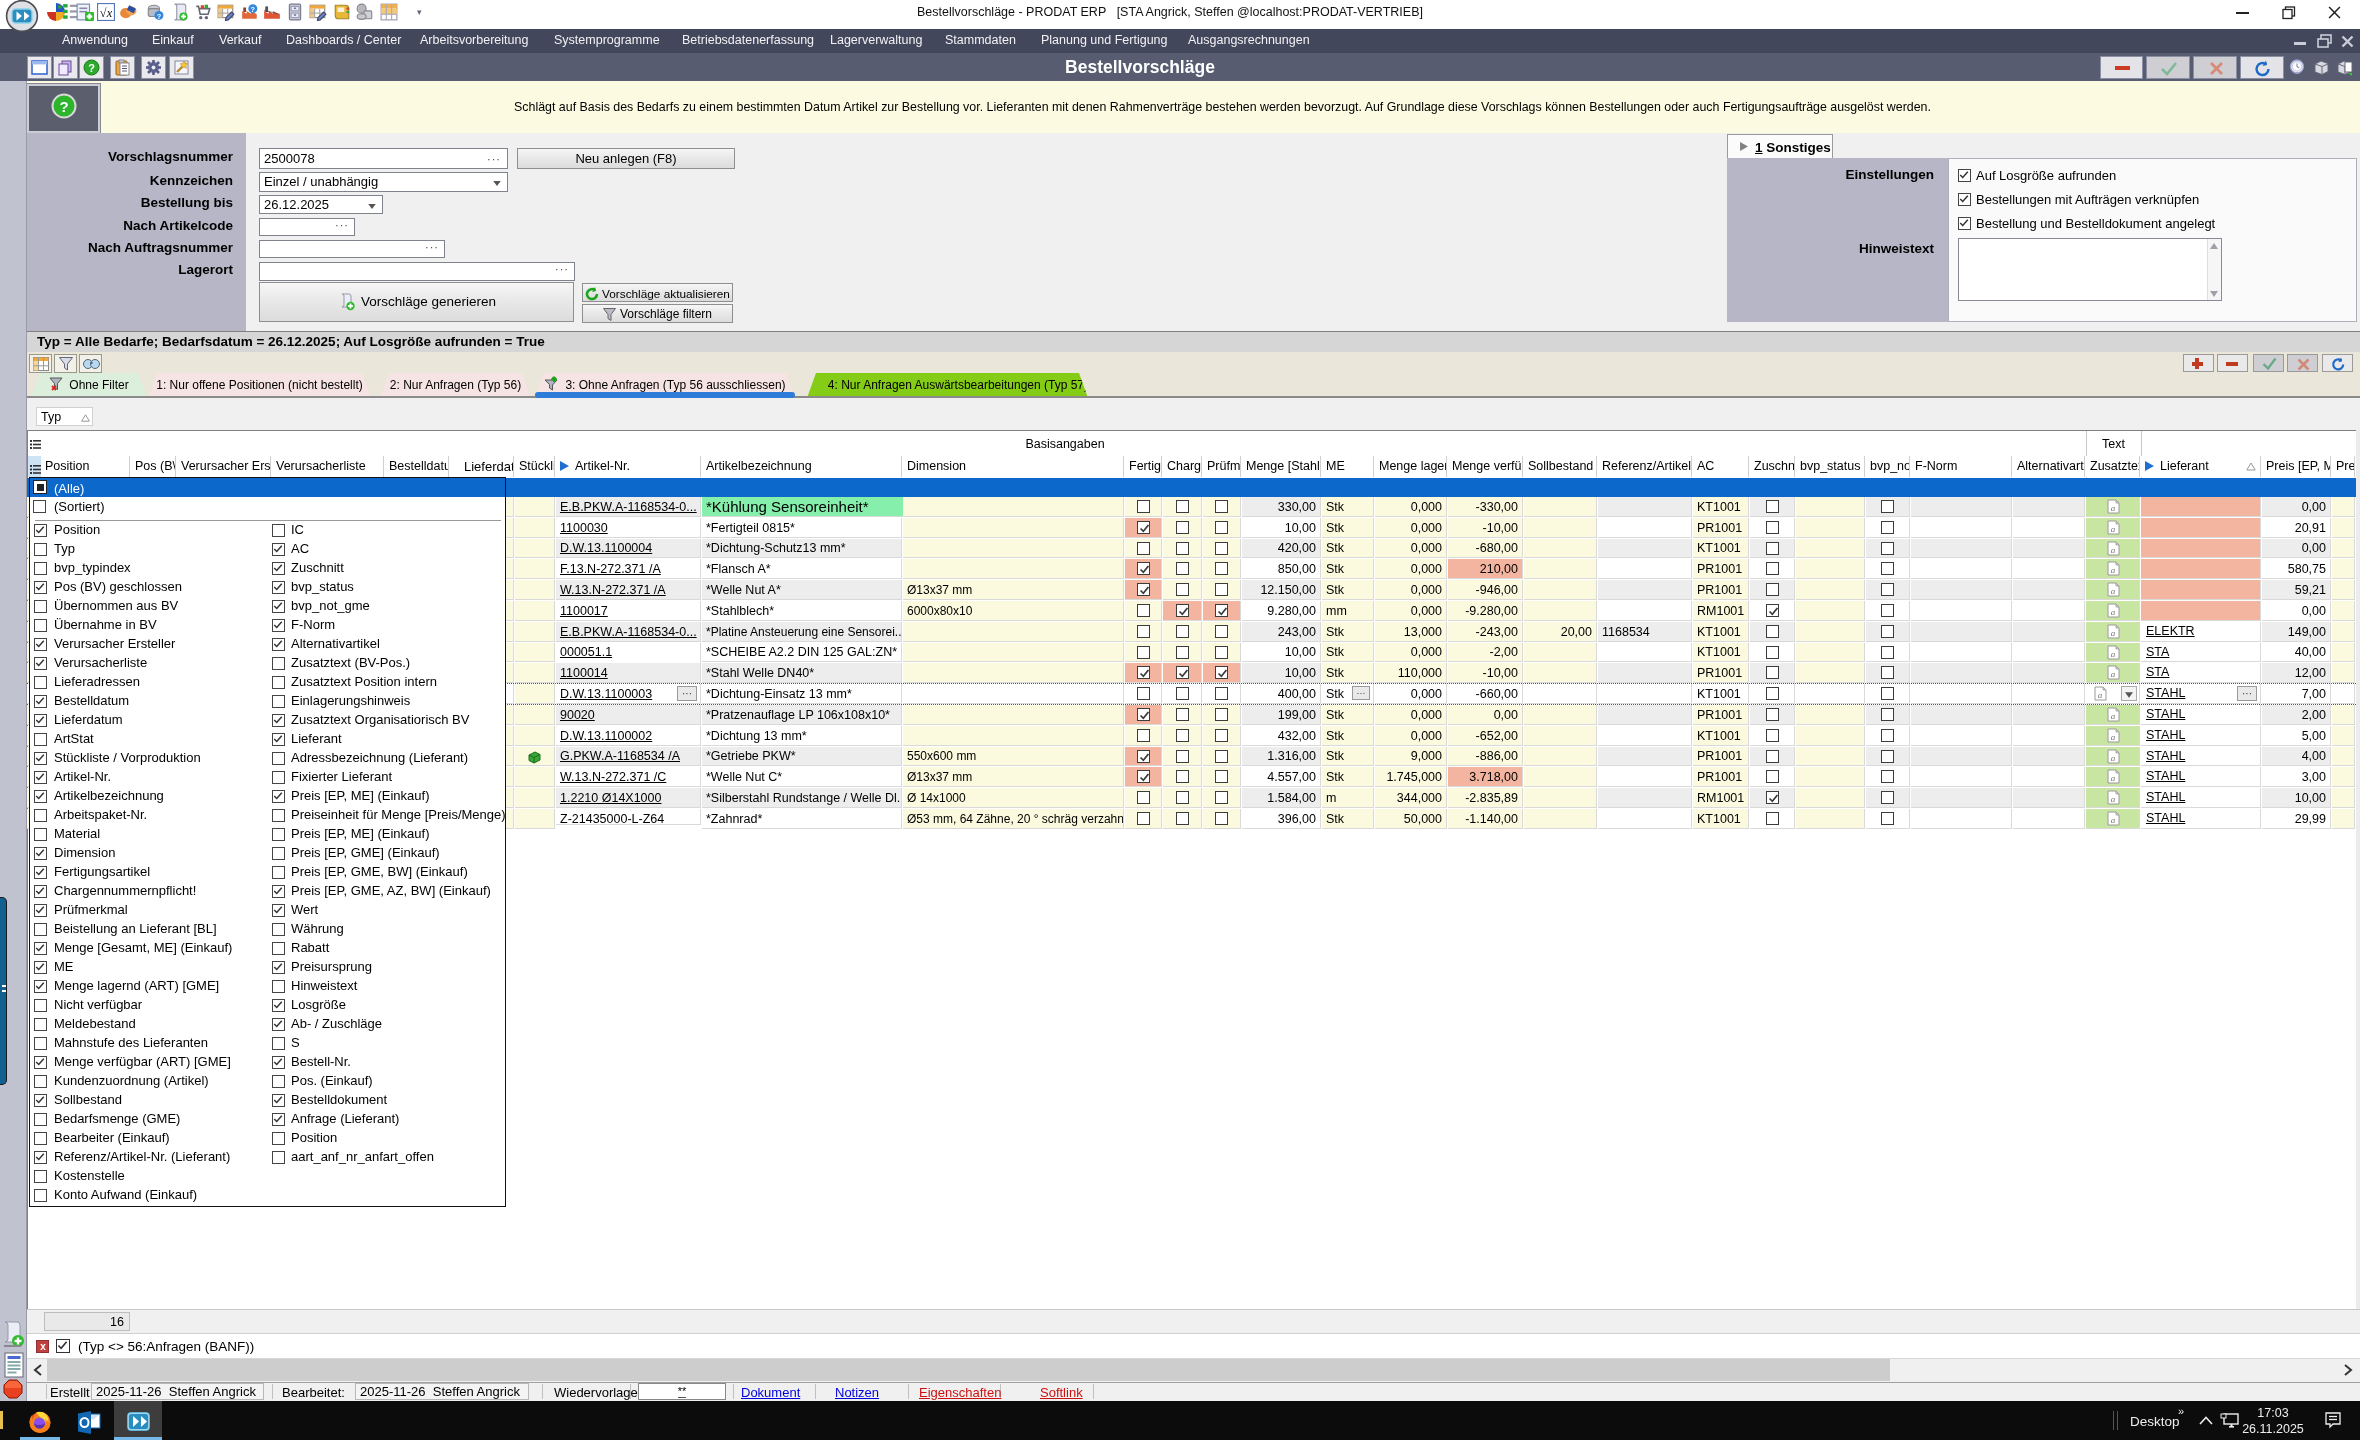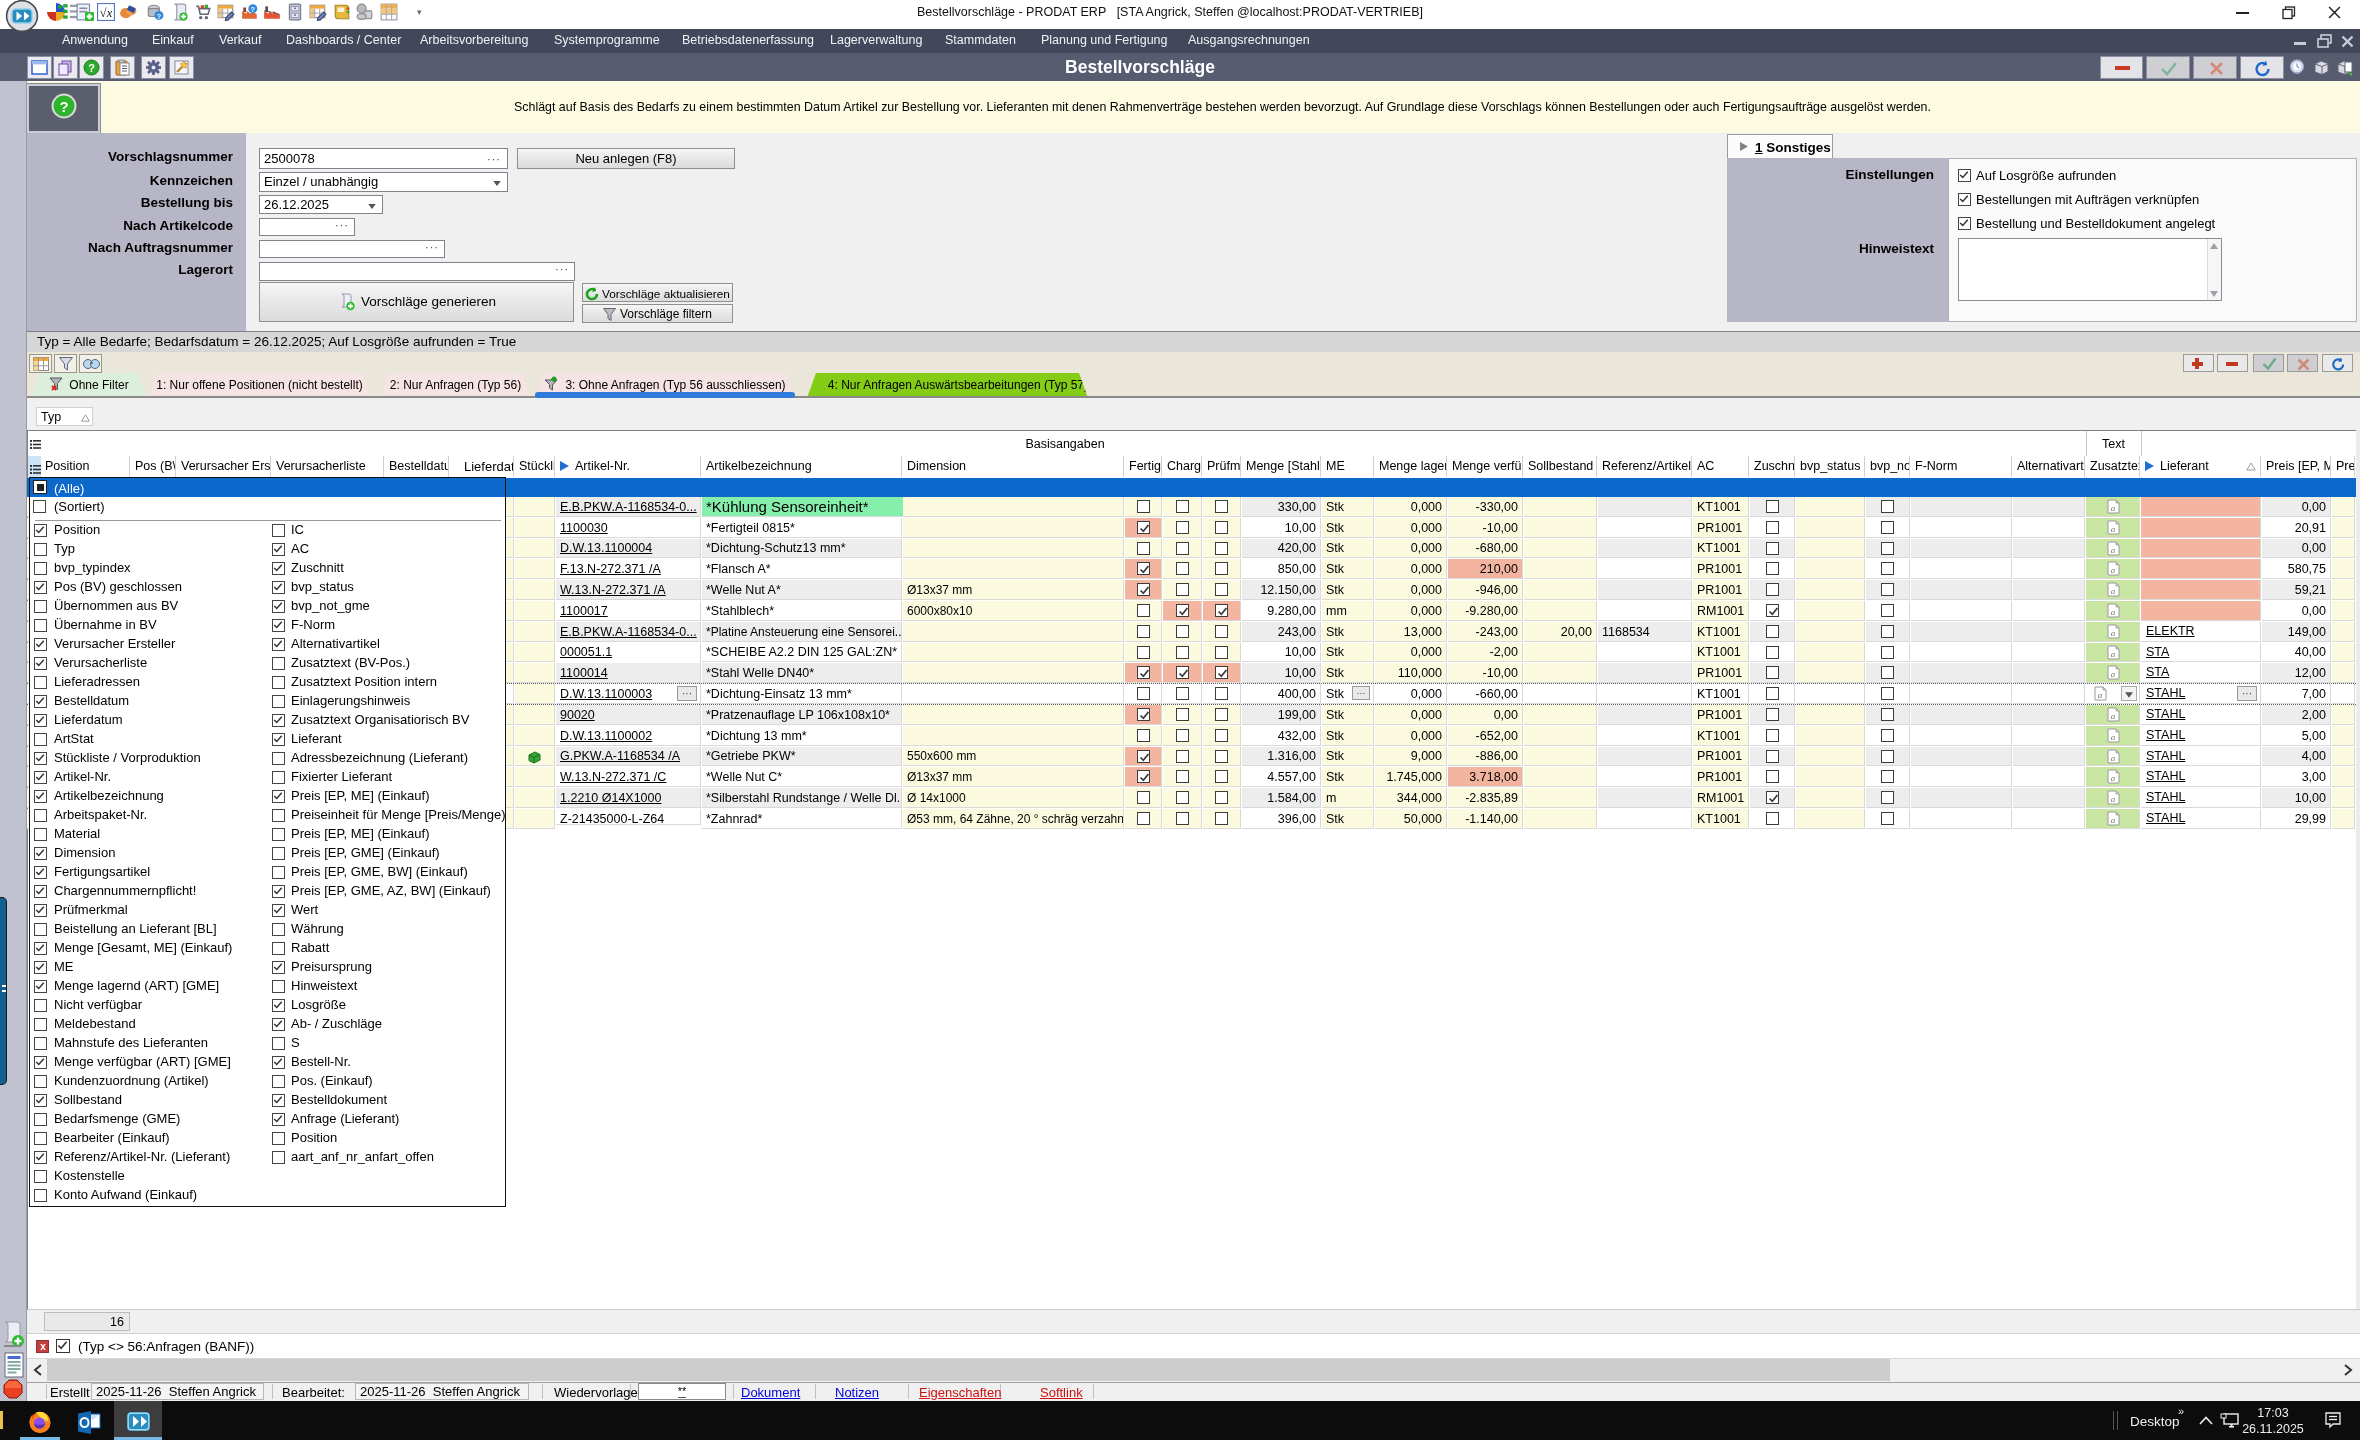--- a/index.html
+++ b/index.html
@@ -334,21 +334,21 @@
 <div class="a" style="left:1976px;top:216px;font-size:13px">Bestellung und Bestelldokument angelegt</div>
 <div class="a" style="left:1958px;top:238px;width:264px;height:63px;background:#fff;border:1px solid #8a8a94"></div>
 <div class="a" style="left:2207px;top:239px;width:14px;height:61px;background:#f6f6f6;border-left:1px solid #ddd"></div>
 <svg class="a" style="left:2210px;top:243px" width="8" height="6" viewBox="0 0 8 6">
     <path d="M4 0 L8 6 H0 z" fill="#a0a0a8"></path>
   </svg>
 <svg class="a" style="left:2210px;top:291px" width="8" height="6" viewBox="0 0 8 6">
     <path d="M4 6 L8 0 H0 z" fill="#a0a0a8"></path>
   </svg>
 <div class="a" style="left:27px;top:331px;width:2333px;height:21px;background:#d6d6d6;border-top:1px solid #808080"></div>
-<div class="a" style="left:37px;top:334px;font-size:13.5px;font-weight:normal;color:#000">Typ = Alle Bedarfe; Bedarfsdatum = 26.12.2025; Auf Losgröße aufrunden = True</div>
+<div class="a" style="left:37px;top:334px;font-size:13.5px;font-weight:bold;color:#000">Typ = Alle Bedarfe; Bedarfsdatum = 26.12.2025; Auf Losgröße aufrunden = True</div>
 <div class="a" style="left:27px;top:352px;width:2333px;height:46px;background:#eae6d9"></div>
 <div class="tbtn" style="left:29px;top:354px;width:23px;height:19px;background:#f2f0e8;border-color:#9a9a8a">
 <svg style="position:absolute;left:3px;top:2px" width="16" height="14" viewBox="0 0 16 14">
       <rect x=".5" y=".5" width="15" height="13" fill="#fff" stroke="#888"></rect>
       <rect x=".5" y=".5" width="15" height="3.5" fill="#f0a840"></rect>
       <rect x=".5" y="4" width="5" height="9.5" fill="#f5d898"></rect>
       <line x1="5.5" y1="0" x2="5.5" y2="14" stroke="#999"></line>
       <line x1="10.5" y1="0" x2="10.5" y2="14" stroke="#999"></line>
       <line x1=".5" y1="8.8" x2="15.5" y2="8.8" stroke="#999"></line>
     </svg>

